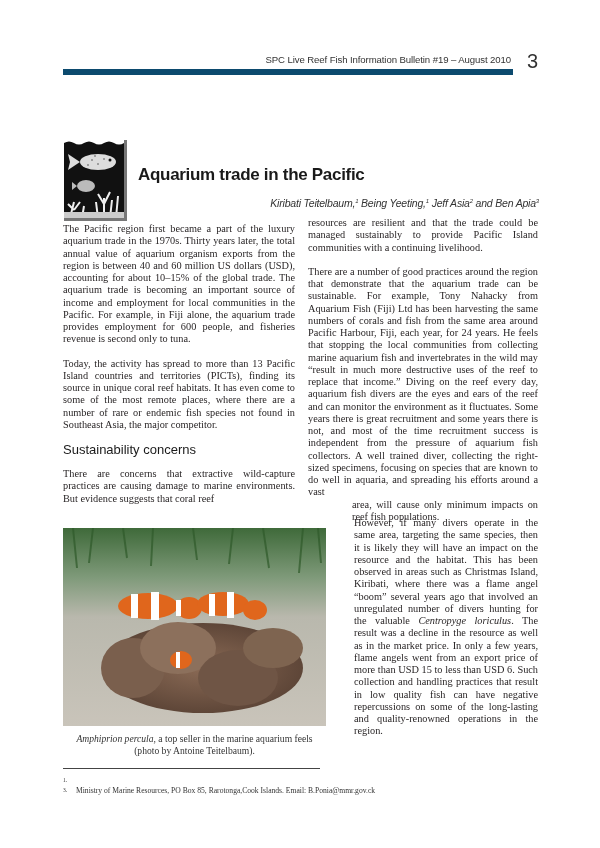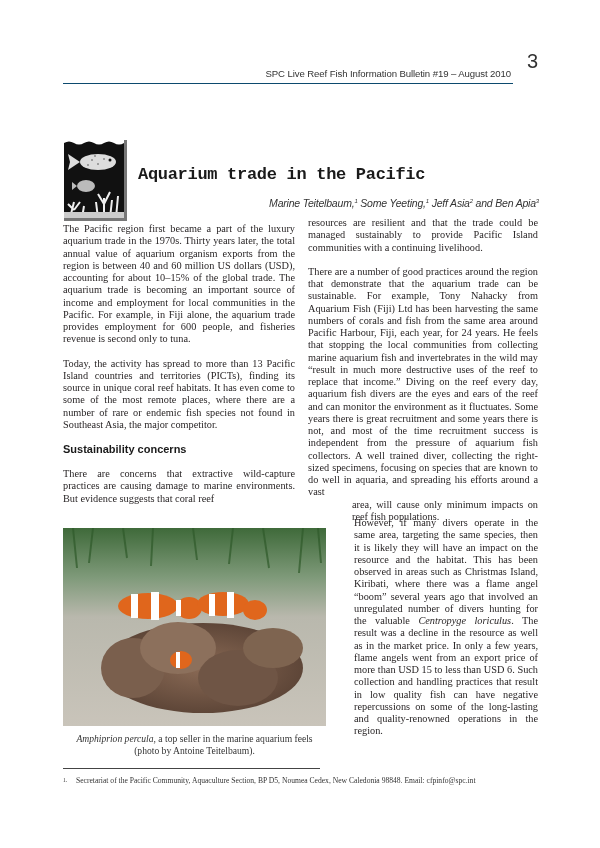--- a/index.html
+++ b/index.html
@@ -1,37 +1,37 @@
 <!DOCTYPE html>
 <html><head>
 <meta charset="utf-8">
 <style>
   html, body { margin: 0; padding: 0; background: #ffffff; }
   body { width: 600px; height: 848px; position: relative; overflow: hidden; color: #231f20; }
   .serif { font-family: "Liberation Serif", "DejaVu Serif", serif; }
   .sans { font-family: "Liberation Sans", "DejaVu Sans", sans-serif; }
 
-  .running-header { position: absolute; left: 63px; top: 66px; width: 450px; border-bottom: 1px solid #0c4a6e; height: 17px; text-align: right; }
+  .running-header { position: absolute; left: 63px; top: 52px; width: 450px; border-bottom: 6px solid #0c4a6e; height: 17px; text-align: right; }
   .running-header-text { position: absolute; right: 2px; top: 2px; font-size: 9.6px; color: #333; letter-spacing: -0.1px; }
   .page-number { position: absolute; left: 527px; top: 50px; font-size: 20px; color: #333; font-weight: 300; }
 
   .logo { position: absolute; left: 64px; top: 140px; width: 60px; height: 78px; background: #111; overflow: hidden; border-right: 3px solid #777; border-bottom: 3px solid #777; }
   .logo svg { display: block; }
 
-  .article-title { position: absolute; left: 138px; top: 165px; font-size: 17px; font-weight: bold; color: #1a1a1a; letter-spacing: -0.3px; font-family: Liberation Mono, monospace; }
+  .article-title { position: absolute; left: 138px; top: 165px; font-size: 17px; font-weight: bold; color: #1a1a1a; letter-spacing: -0.3px; }
   .authors { position: absolute; right: 61px; top: 197px; font-size: 10.5px; font-style: italic; color: #333; letter-spacing: -0.2px; }
   .authors sup { font-size: 6px; }
 
   .col { position: absolute; font-size: 10.3px; line-height: 12.25px; text-align: justify; color: #231f20; }
   .col p { margin: 0; }
   .col-left { left: 63px; top: 223px; width: 232px; }
   .col-right { left: 308px; top: 217px; width: 230px; }
   .col-right2 { left: 354px; top: 517px; width: 184px; }
   .gap { height: 12px; }
-  .section-heading { font-size: 11px; font-weight: bold; margin: 0; line-height: 13px; color: #1a1a1a; text-align: left; }
+  .section-heading { font-size: 13px; font-weight: normal; margin: 0; line-height: 13px; color: #1a1a1a; text-align: left; }
   .indent-block { padding-left: 44px; }
 
   .photo { position: absolute; left: 63px; top: 528px; width: 263px; height: 198px; overflow: hidden; }
   .caption { position: absolute; left: 63px; top: 733px; width: 263px; text-align: center; font-size: 9.6px; line-height: 12px; color: #333; }
   .caption i { }
 
   .footnote-rule { position: absolute; left: 63px; top: 768px; width: 257px; border-top: 1px solid #444; }
   .footnotes { position: absolute; left: 63px; top: 776px; width: 480px; font-size: 7.6px; line-height: 9.6px; color: #333; }
   .fn { display: flex; }
   .fn-num { width: 13px; font-size: 5.5px; padding-top: 0px; }
@@ -62,21 +62,21 @@
     <g stroke="#eee" stroke-width="2" fill="none">
       <path d="M40 78 L40 58 M40 64 L34 54 M40 64 L46 52 M46 78 L48 60 M52 78 L54 56 M34 78 L32 62"></path>
       <path d="M6 78 L10 62 M10 70 L4 64 M10 70 L16 62 M18 78 L20 66"></path>
     </g>
     <rect x="0" y="72" width="60" height="6" fill="#ccc"></rect>
   </svg>
 </div>
 
 <div class="article-title sans">Aquarium trade in the Pacific</div>
 <div class="authors sans">
-  <span>Marine Teitelbaum,</span><sup>1</sup><span> Some Yeeting,</span><sup>1</sup><span> Jeff Asia</span><sup>2</sup><span> and Ben Apia</span><sup>3</sup>
+  <span>Kiribati Teitelbaum,</span><sup>1</sup><span> Being Yeeting,</span><sup>1</sup><span> Jeff Asia</span><sup>2</sup><span> and Ben Apia</span><sup>3</sup>
 </div>
 
 <div class="col col-left serif">
   <p>The Pacific region first became a part of the luxury aquarium trade in the 1970s. Thirty years later, the total annual value of aquarium organism exports from the region is between 40 and 60 million US dollars (USD), accounting for about 10–15% of the global trade. The aquarium trade is becoming an important source of income and employment for local communities in the Pacific. For example, in Fiji alone, the aquarium trade provides employment for 600 people, and fisheries revenue is second only to tuna.</p>
   <div class="gap"></div>
   <p>Today, the activity has spread to more than 13 Pacific Island countries and territories (PICTs), finding its source in unique coral reef habitats. It has even come to some of the most remote places, where there are a number of rare or endemic fish species not found in Southeast Asia, the major competitor.</p>
   <div class="gap"></div>
   <p class="section-heading sans">Sustainability concerns</p>
   <div class="gap"></div>
   <p>There are concerns that extractive wild-capture practices are causing damage to marine environments. But evidence suggests that coral reef</p>
@@ -132,15 +132,18 @@
   </svg>
 </div>
 <div class="caption serif">
   <i>Amphiprion percula</i><span>, a top seller in the marine aquarium feels (photo by Antoine Teitelbaum).</span>
 </div>
 
 <div class="footnote-rule"></div>
 <div class="footnotes serif">
   <div class="fn">
       <span class="fn-num">1.</span>
-      <span>Secretariat of the Pacific Community, Aquaculture Section, BP D5, Noumea Cedex, New Caledonia 98848. Email: cfpinfo@spc.int</span>
+    </div>
+  <div class="fn">
+      <span class="fn-num">3.</span>
+      <span>Ministry of Marine Resources, PO Box 85, Rarotonga,Cook Islands. Email: B.Ponia@mmr.gov.ck</span>
     </div>
 </div>
 
 </body></html>

